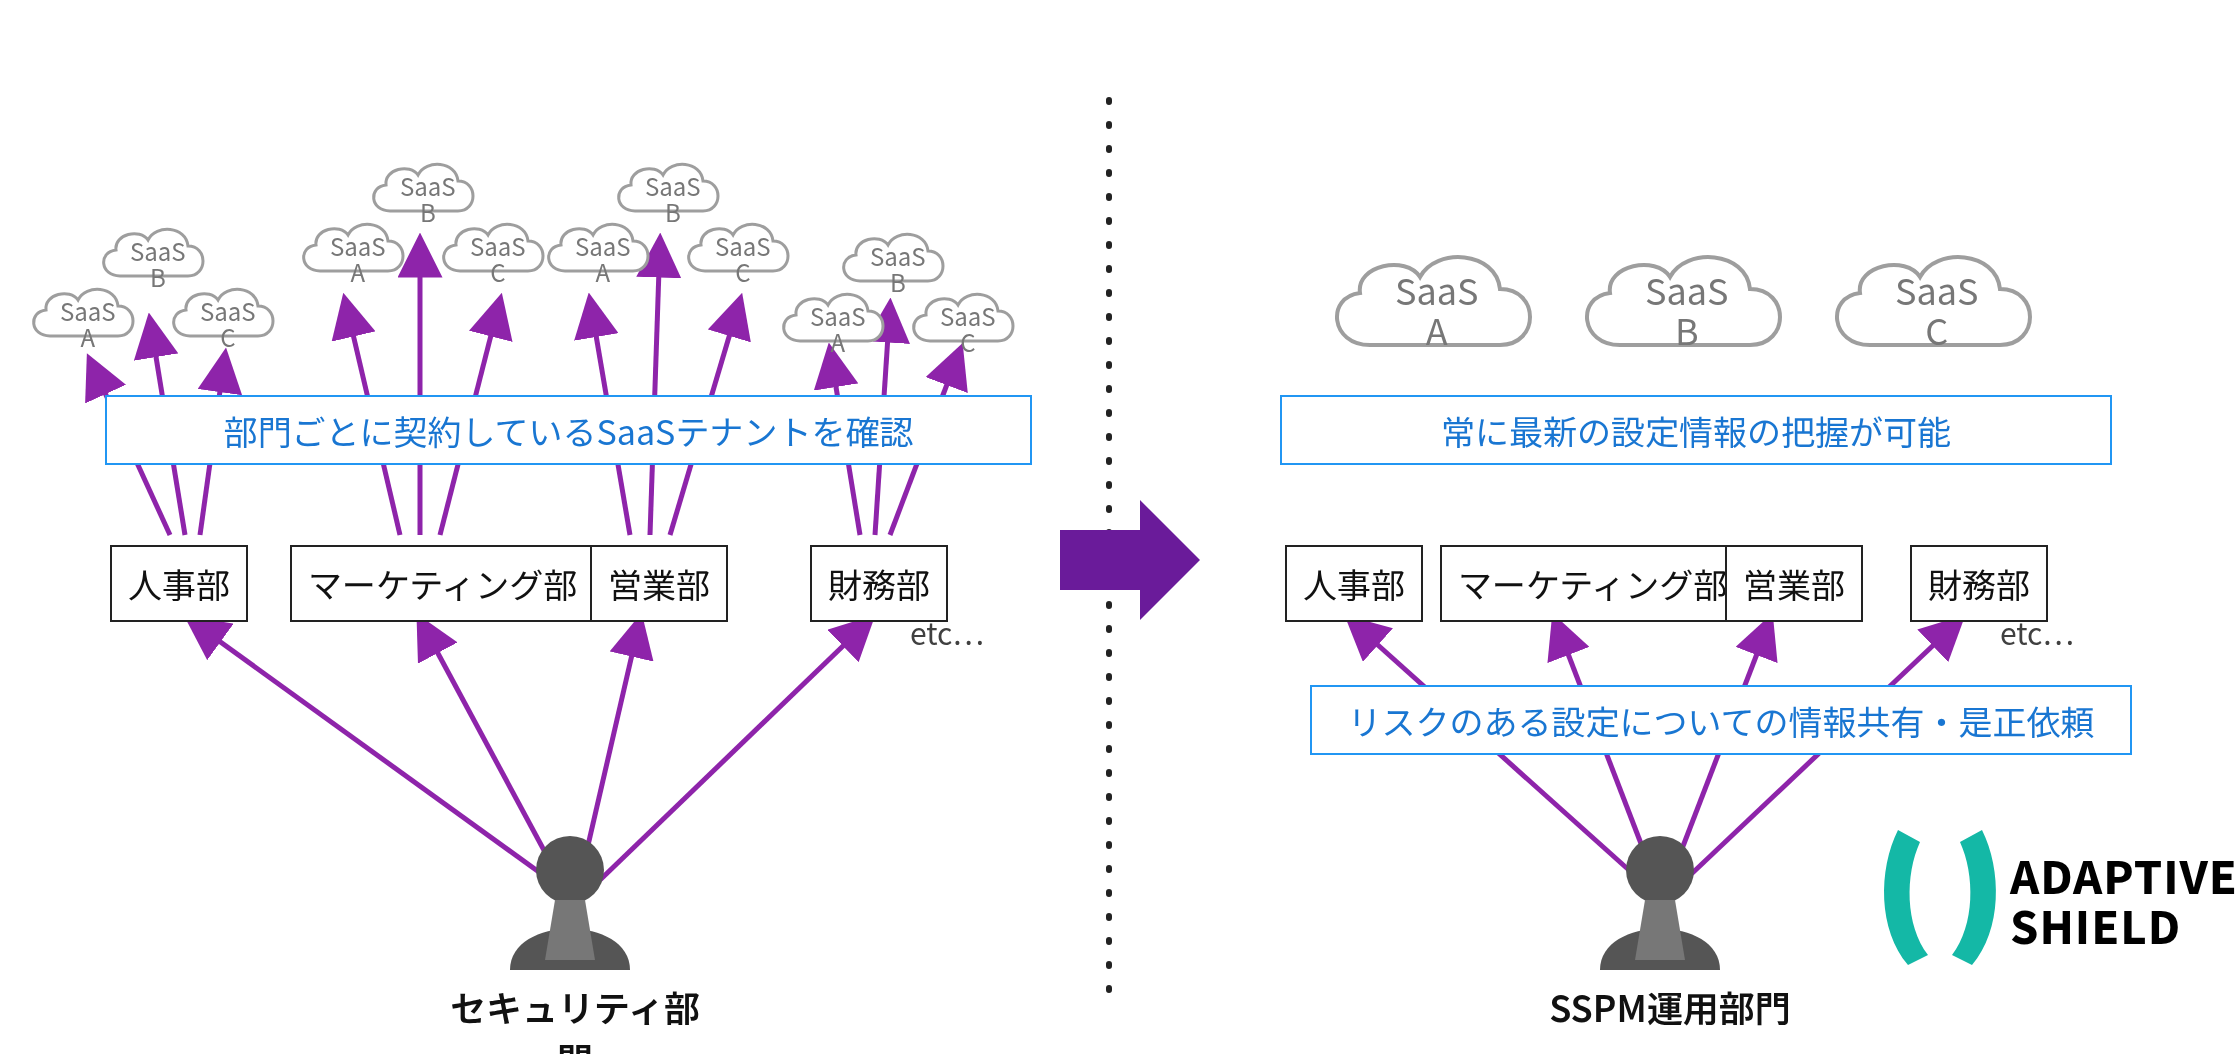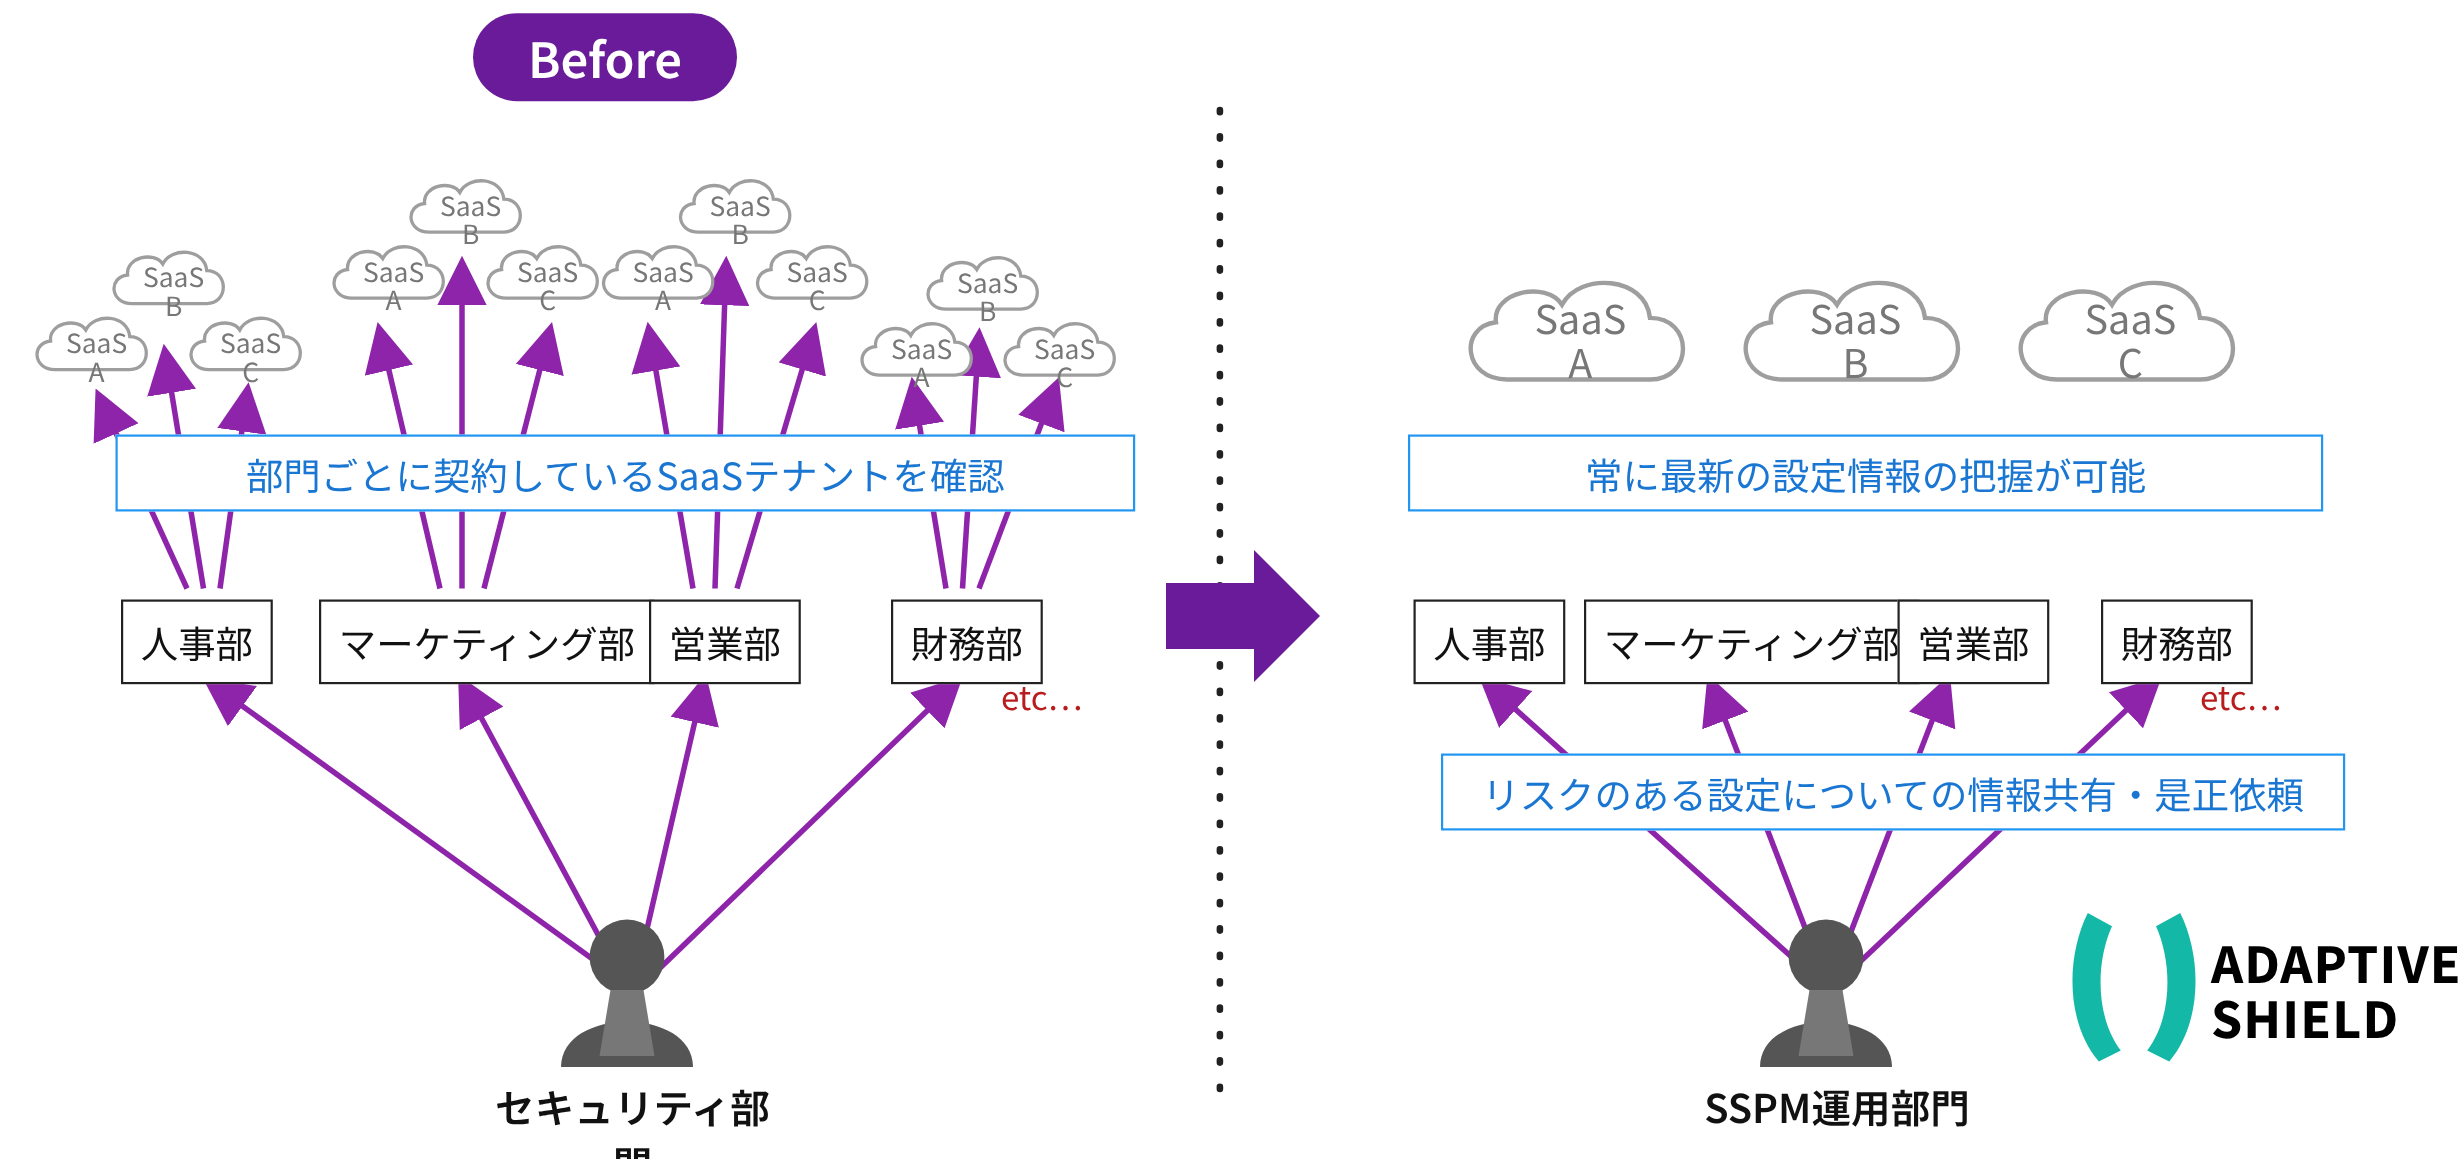--- a/index.html
+++ b/index.html
@@ -1,21 +1,21 @@
 <!DOCTYPE html>
 <html><head>
 <meta charset="utf-8">
 <style>
   html,body{margin:0;padding:0;background:#fff;font-family:"Hiragino Sans","Noto Sans JP","Yu Gothic",sans-serif;color:#222}
   .stage{position:relative;width:2238px;height:1054px}
   svg{position:absolute;inset:0}
   .pill{position:absolute;background:#6a1b9a;color:#fff;font-size:44px;font-weight:600;border-radius:999px;display:flex;align-items:center;justify-content:center;padding:0 50px;height:80px}
   .bluebox{position:absolute;border:2px solid #2196f3;color:#1976d2;font-size:34px;display:flex;align-items:center;justify-content:center;background:#fff;padding:6px 24px}
   .dept{position:absolute;border:2px solid #222;color:#111;font-size:34px;display:flex;align-items:center;justify-content:center;background:#fff;padding:12px 16px}
-  .etc{position:absolute;color:#b91c1c;font-size:30px}
+  .etc{position:absolute;color:#404040;font-size:30px}
   .rolelabel{position:absolute;color:#111;font-size:36px;font-weight:600;text-align:center}
   .cloud-label{position:absolute;color:#777;font-size:24px;text-align:center;line-height:1.1;pointer-events:none}
   .cloud-label-big{position:absolute;color:#777;font-size:36px;text-align:center;line-height:1.1;pointer-events:none}
   .logo-text{position:absolute;color:#000;font-size:45px;font-weight:800;letter-spacing:1px;line-height:1.1}
 </style>
 </head>
 <body>
 
 <div class="stage">
 
@@ -106,23 +106,20 @@
       <path d="M1600 970 C1600 915 1720 915 1720 970 Z"></path>
       <path d="M1645 900 L1675 900 L1685 960 L1635 960 Z" fill="#777"></path>
     </g>
 
     <g>
       <path d="M1898 830 C1878 870 1878 930 1908 965 L1928 955 C1905 925 1905 875 1920 842 Z" fill="#14b8a6"></path>
       <path d="M1982 830 C2002 870 2002 930 1972 965 L1952 955 C1975 925 1975 875 1960 842 Z" fill="#14b8a6"></path>
     </g>
   </svg>
 
-  <div class="pill" style="left:430px;top:12px">
-      <span>Before</span>
-    </div>
 
   <div class="bluebox" style="left:105px;top:395px;width:875px;height:54px">
       <span>部門ごとに契約しているSaaSテナントを確認</span>
     </div>
 
   <div class="dept" style="left:110px;top:545px">
       <span>人事部</span>
     </div>
   <div class="dept" style="left:290px;top:545px">
       <span>マーケティング部</span>

